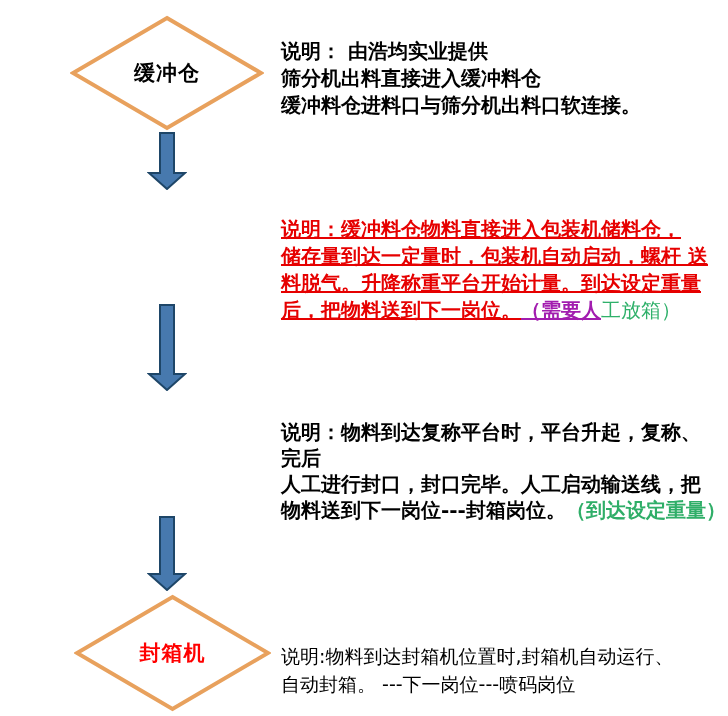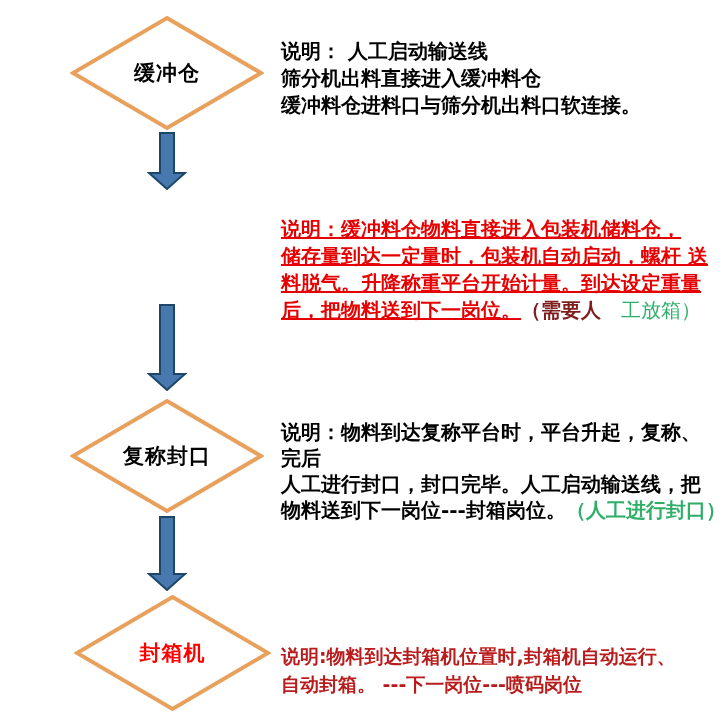--- a/index.html
+++ b/index.html
@@ -67,48 +67,42 @@
 
   <svg class="arrow" style="left:147px; top:132px;" width="40" height="58" viewBox="0 0 40 58">
     <polygon class="arrow-poly" points="13,1 27,1 27,41 38,41 20,57 2,41 13,41"></polygon>
   </svg>
 
 
   <svg class="arrow" style="left:147px; top:304px;" width="40" height="87" viewBox="0 0 40 87">
     <polygon class="arrow-poly" points="13,1 27,1 27,70 38,70 20,86 2,70 13,70"></polygon>
   </svg>
 
-  <div class="node" style="left:70px; top:398px;">
-    <svg width="194" height="116" viewBox="0 0 194 116">
-      <polygon class="diamond-poly" points="97,3 191,58 97,113 3,58"></polygon>
-    </svg>
-    <div class="node-label" style="color: rgb(0, 0, 0);">复称封口</div>
-  </div>
 
   <svg class="arrow" style="left:147px; top:516px;" width="40" height="75" viewBox="0 0 40 75">
     <polygon class="arrow-poly" points="13,1 27,1 27,58 38,58 20,74 2,58 13,58"></polygon>
   </svg>
 
   <div class="node" style="left:74px; top:594px; width:197px; height:118px;">
     <svg width="197" height="118" viewBox="0 0 197 118">
       <polygon class="diamond-poly" points="98.5,3 194,59 98.5,115 3,59"></polygon>
     </svg>
     <div class="node-label" style="color: rgb(255, 0, 0);">封箱机</div>
   </div>
 
-  <div class="note note-1"><span style="color: rgb(0, 0, 0); font-weight: bold;">说明： 人工启动输送线
+  <div class="note note-1"><span style="color: rgb(0, 0, 0); font-weight: bold;">说明： 由浩均实业提供
 筛分机出料直接进入缓冲料仓
 缓冲料仓进料口与筛分机出料口软连接。</span></div>
 
   <div class="note note-2"><span style="color: rgb(230, 0, 0); font-weight: bold; text-decoration: underline;">说明：缓冲料仓物料直接进入包装机储料仓，
 储存量到达一定量时，包装机自动启动，螺杆 送
 料脱气。升降称重平台开始计量。到达设定重量
-后，把物料送到下一岗位。</span><span style="color: #7f1d1d; font-weight: bold;">（需要人</span><span style="color: rgb(47, 176, 106); font-weight: normal; margin-left: 20px;">工放箱）</span></div>
+后，把物料送到下一岗位。</span><span style="color: #a21caf; font-weight: bold; text-decoration: underline;">（需要人</span><span style="color: rgb(47, 176, 106); font-weight: normal;">工放箱）</span></div>
 
   <div class="note note-3"><span style="color: rgb(0, 0, 0); font-weight: bold;">说明：物料到达复称平台时，平台升起，复称、
 完后
 人工进行封口，封口完毕。人工启动输送线，把
-物料送到下一岗位---封箱岗位。</span><span style="color: rgb(47, 174, 104); font-weight: bold;">（人工进行封口）</span></div>
+物料送到下一岗位---封箱岗位。</span><span style="color: rgb(47, 174, 104); font-weight: bold;">（到达设定重量）</span></div>
 
-  <div class="note note-4"><span style="color: #b91c1c; font-weight: bold; margin-top: 36px;">说明:物料到达封箱机位置时,封箱机自动运行、
+  <div class="note note-4"><span style="color: #000000; font-weight: normal; margin-top: 36px;">说明:物料到达封箱机位置时,封箱机自动运行、
 自动封箱。 ---下一岗位---喷码岗位</span></div>
 
 </div>
 
 </body></html>

